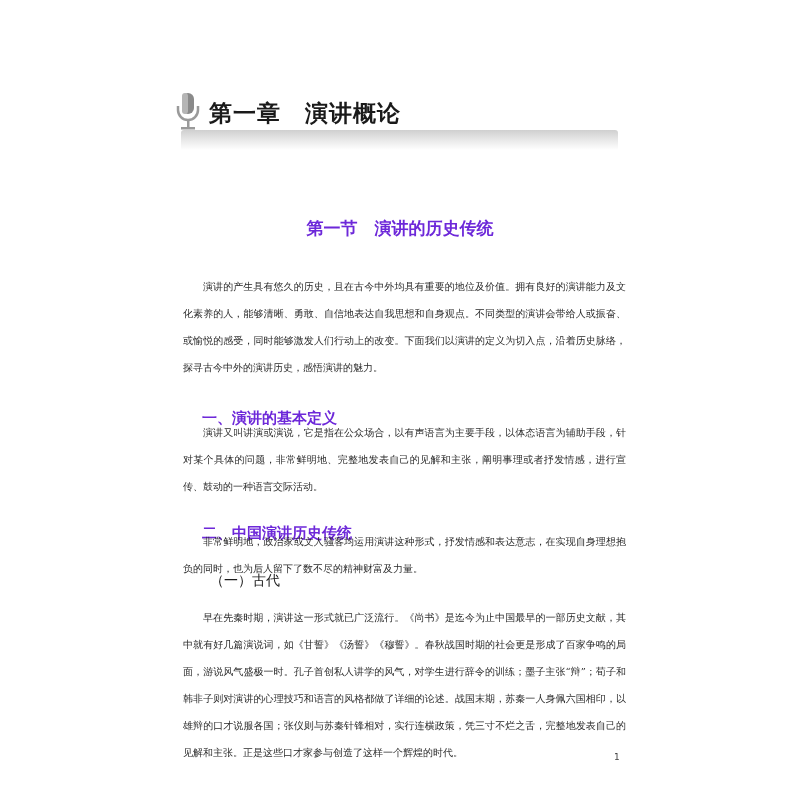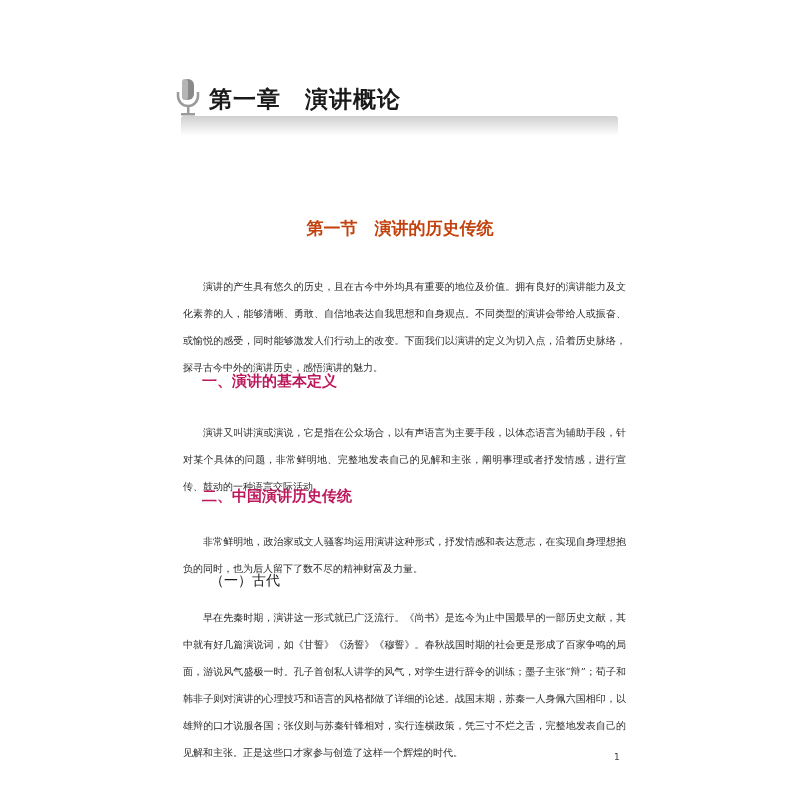--- a/index.html
+++ b/index.html
@@ -2,45 +2,45 @@
 <html><head>
 <meta charset="utf-8">
 <style>
   html, body { margin: 0; padding: 0; }
   body {
     width: 800px; height: 800px; background: #ffffff;
     position: relative; overflow: hidden;
     font-family: "DejaVu Serif", "Liberation Serif", serif;
     color: #222;
   }
-  .chapter-header { position: absolute; left: 173px; top: 78px; width: 445px; height: 58px; }
+  .chapter-header { position: absolute; left: 173px; top: 92px; width: 445px; height: 58px; }
   .chapter-band {
     position: absolute; left: 8px; top: 38px; width: 437px; height: 20px;
     background: linear-gradient(to bottom, #cfcfcf 0%, #e6e6e6 45%, #ffffff 100%);
     border-radius: 3px 3px 0 0;
   }
   .mic { position: absolute; left: 2px; top: 0; width: 26px; height: 40px; }
   .chapter-title {
     position: absolute; left: 36px; top: 6px;
     font-size: 23px; font-weight: bold; color: #1a1a1a; letter-spacing: 1px;
     white-space: pre;
   }
   .section-title {
     position: absolute; left: 0; width: 800px; top: 217px; text-align: center;
-    font-size: 17px; font-weight: bold; color: #c2410c; white-space: pre;
+    font-size: 17px; font-weight: bold; color: #6d28d9; white-space: pre;
   }
   .para {
     position: absolute; left: 175px; width: 443px;
     font-size: 10px; line-height: 27px; color: #2a2a2a;
     text-indent: 2em; text-align: justify; margin: 8px;
   }
   .h2 {
     position: absolute; left: 202px;
     font-family: Liberation Serif, serif;
-    font-size: 15px; font-weight: bold; color: #be185d; white-space: pre;
+    font-size: 15px; font-weight: bold; color: #6d28d9; white-space: pre; margin-top: 37px;
   }
   .h3 {
     position: absolute; left: 197px;
     font-family: "DejaVu Sans", "Liberation Sans", sans-serif;
     font-size: 14px; color: #1a1a1a; white-space: pre; margin-left: 13px;
   }
   .page-num {
     position: absolute; left: 614px; top: 752px;
     font-family: "DejaVu Sans", "Liberation Sans", sans-serif;
     font-size: 9px; color: #444;

